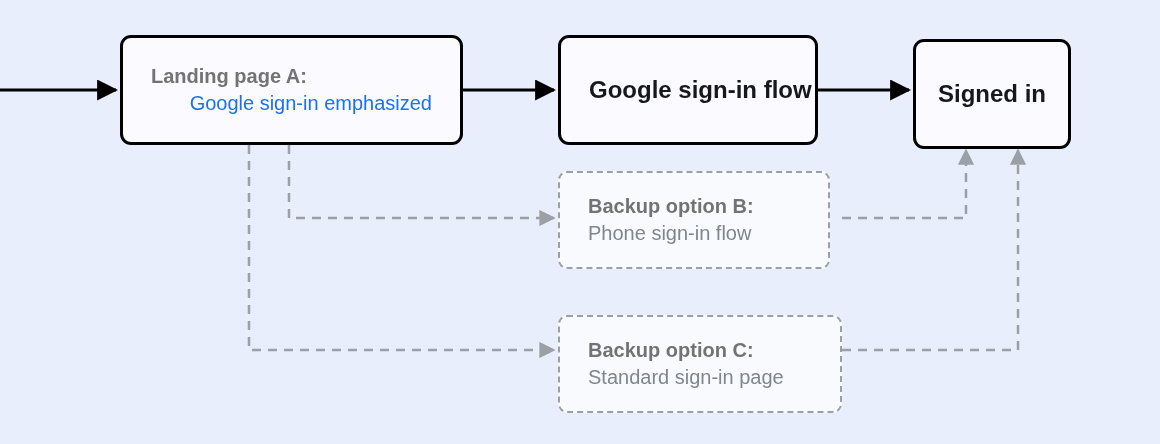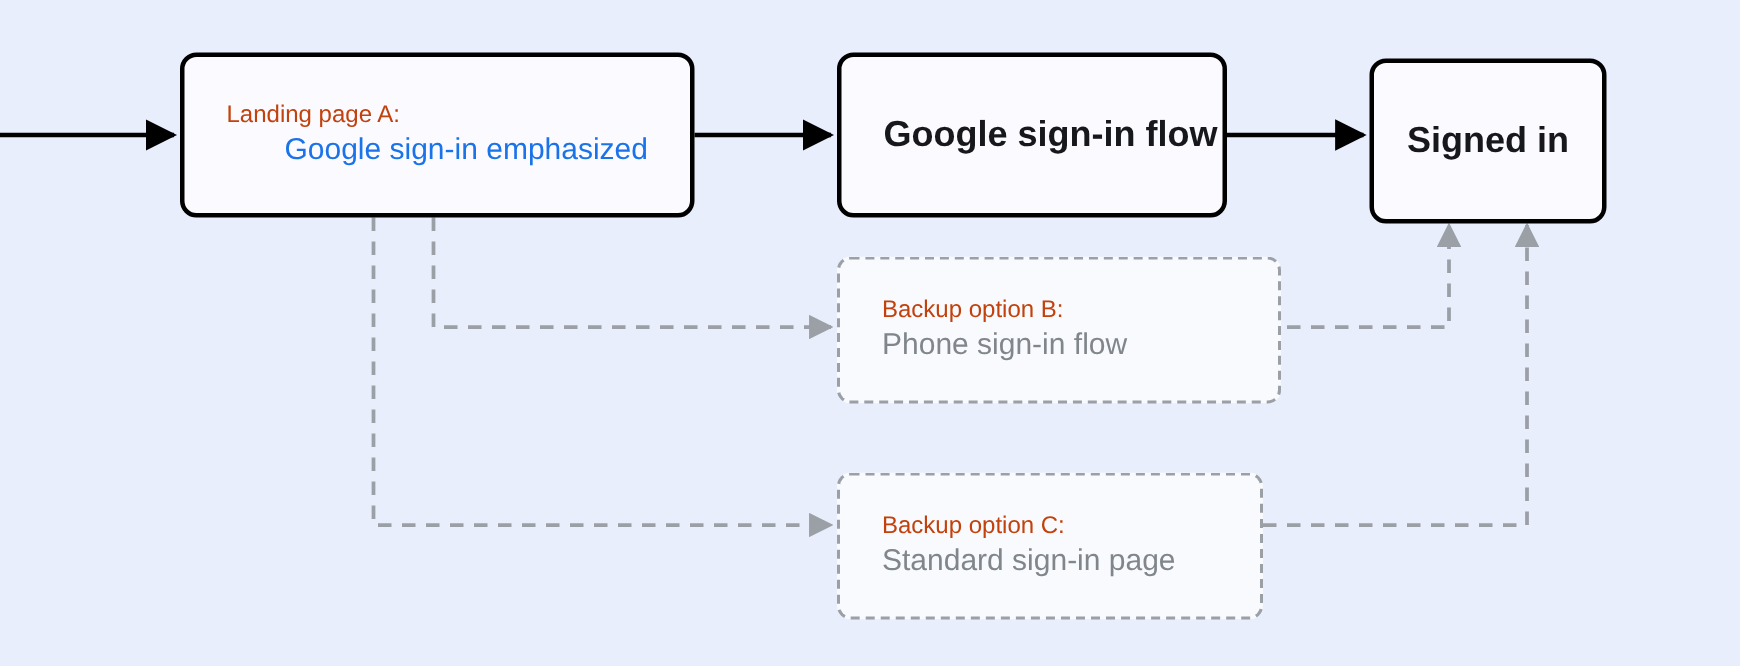--- a/index.html
+++ b/index.html
@@ -40,23 +40,23 @@
   .node.solid {
     border: 3px solid #000000;
     border-radius: 11px;
   }
   .node.dashed {
     border: 2.5px dashed #9aa0a6;
     border-radius: 9px;
     background: #f8fafd;
   }
   .node-title {
-    font-size: 16px;
-    font-weight: normal;
-    color: #c2410c;
+    font-size: 20px;
+    font-weight: bold;
+    color: #737373;
     line-height: 1.34;
     white-space: nowrap;
   }
   .node-sub {
     font-size: 20px;
     font-weight: normal;
     line-height: 1.34;
     white-space: nowrap;
   }
   .node-sub.accent { color: #1a73e8; text-align: right; }
@@ -65,21 +65,21 @@
     font-size: 24px;
     font-weight: bold;
     color: #16181c;
     white-space: nowrap;
   }
   
   #node-landing     { left: 120px; top: 35px;  width: 343px; height: 110px; }
   #node-google      { left: 558px; top: 35px;  width: 260px; height: 110px; }
   #node-signed      { left: 913px; top: 39px;  width: 158px; height: 110px;
                       align-items: center; padding: 1px 14px; }
-  #node-backup-b    { left: 558px; top: 171px; width: 296px; height: 98px; }
+  #node-backup-b    { left: 558px; top: 171px; width: 272px; height: 98px; }
   #node-backup-c    { left: 558px; top: 315px; width: 284px; height: 98px; }
 </style>
 </head>
 <body>
 
 <div id="diagram-root">
 
   <svg id="edge-layer" viewBox="0 0 1160 444" width="1160" height="444" aria-hidden="true">
     <defs>
       <marker id="arrow-black" viewBox="0 0 10 10" refX="9" refY="5" markerWidth="7" markerHeight="7" orient="auto-start-reverse">

